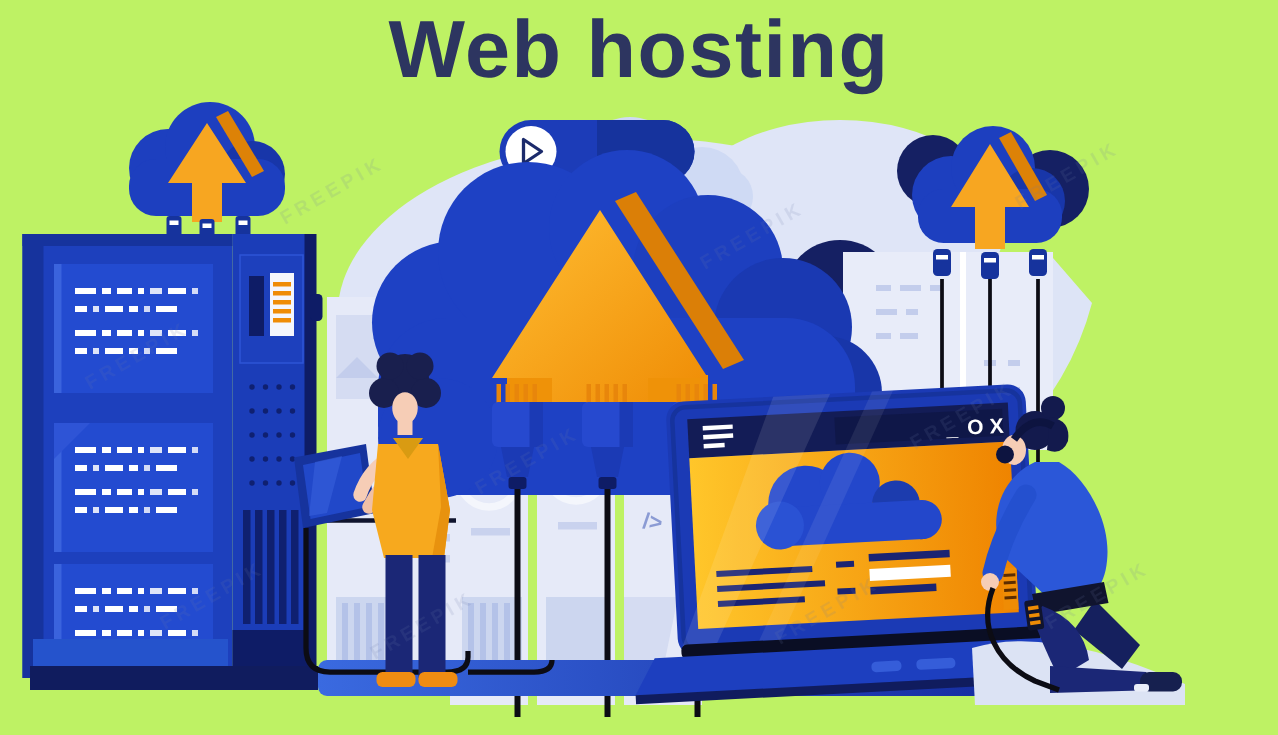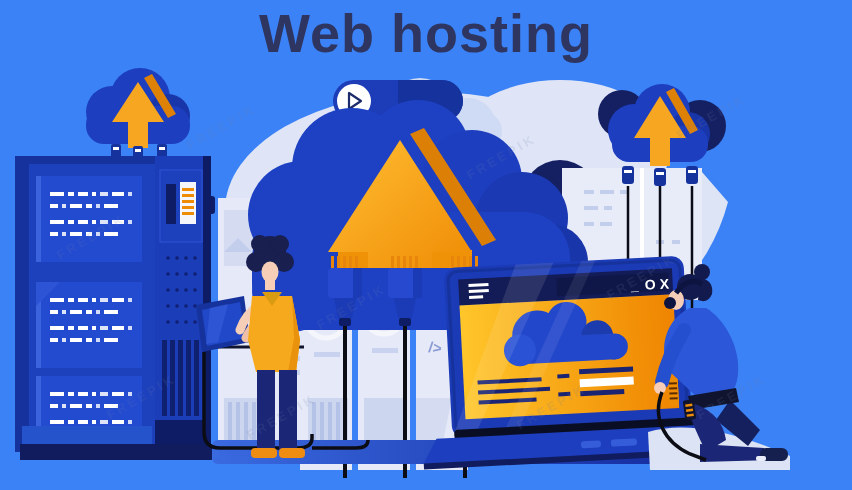--- a/index.html
+++ b/index.html
@@ -1,16 +1,16 @@
 <!DOCTYPE html>
 <html><head>
 <meta charset="utf-8">
 <style>
   html,body{margin:0;padding:0;background:#ffffff;}
-  .stage{position:relative;width:852px;height:490px;overflow:hidden;background:#3b82f6;
+  .stage{position:relative;width:852px;height:490px;overflow:hidden;background:#bef264;
          font-family:"Liberation Sans",sans-serif;}
   .title{position:absolute;top:2px;left:0;width:100%;text-align:center;
          font-size:54px;font-weight:bold;color:#2d3560;letter-spacing:1px;}
   svg{position:absolute;left:0;top:0;}
   svg text{font-family:"Liberation Sans",sans-serif;}
   .wm{font-size:13px;font-weight:bold;letter-spacing:3px;fill:#6c7ba8;opacity:.14;}
   .winctl{font-size:14px;font-weight:bold;fill:#ffffff;}
   .code{font-size:15px;font-weight:bold;fill:#8b9bd4;}
 </style>
 </head>

